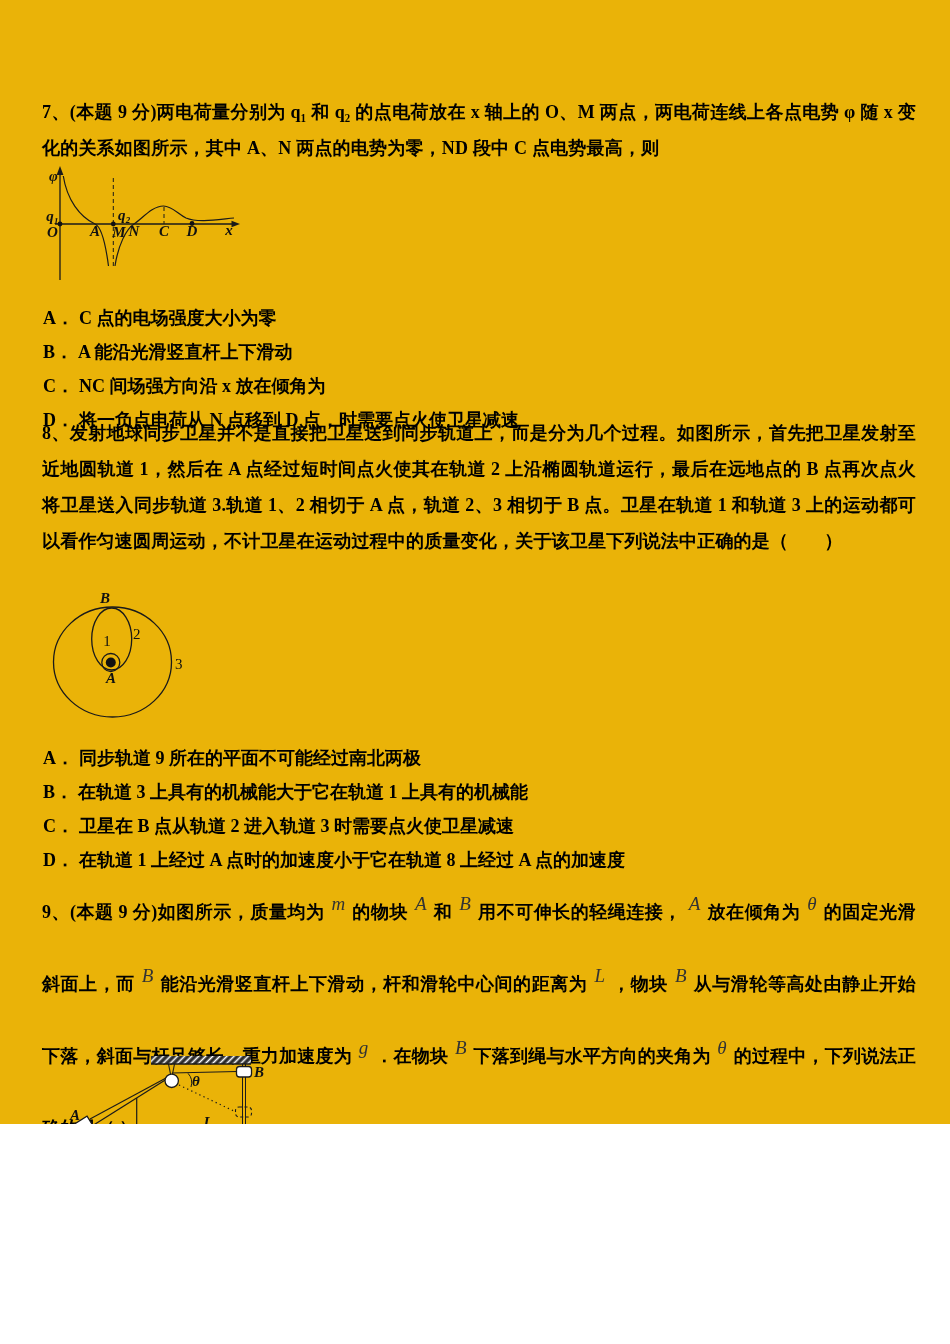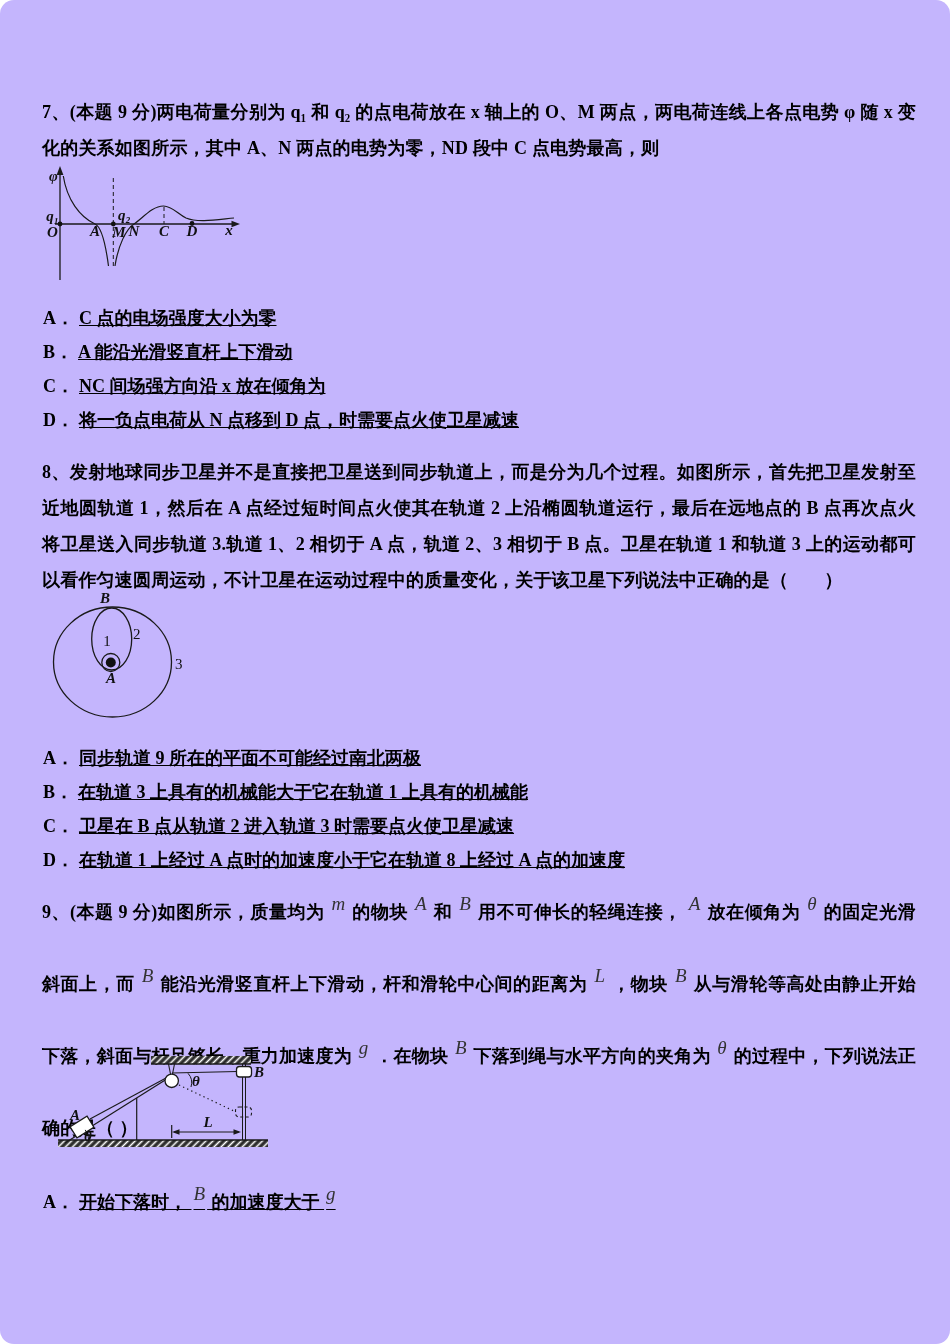--- a/index.html
+++ b/index.html
@@ -1,31 +1,30 @@
 <!DOCTYPE html>
 <html><head>
 <meta charset="utf-8">
 <style>
   html,body { margin:0; padding:0; background:#fff; }
   .page {
-    position:relative; width:950px; height:1344px; background:#c4b5fd;
+    position:relative; width:950px; height:1124px; background:#eab308;
     font-family:"Liberation Serif","DejaVu Serif",serif; color:#000;
     overflow:hidden;
-    border-radius:14px;
   }
   .para {
     position:absolute; left:42px; width:874px;
     font-size:18px; line-height:36px; font-weight:600;
     text-align:justify; letter-spacing:0.2px;
   }
   .para.q9 { line-height:72px; }
   .options { position:absolute; left:43px; }
   .opt-row { display:flex; align-items:flex-start; margin-bottom:12px; line-height:22px; height:22px; font-size:18px; font-weight:600; }
   .opt-label { font-weight:700; margin-right:5px; white-space:pre; }
-  .opt-text { white-space:pre-wrap;text-decoration:underline; }
+  .opt-text { white-space:pre-wrap; }
   .var {
     font-style:italic; font-weight:400; color:#333;
     font-family:"Liberation Serif","DejaVu Serif",serif;
     position:relative; top:-8px; font-size:19px; padding:0 2px;
   }
   .fig { position:absolute; }
   .glbl { font:italic 700 15px "Liberation Serif","DejaVu Serif",serif; fill:#111; }
   .gnum { font:400 15px "Liberation Serif","DejaVu Serif",serif; fill:#111; }
   svg line, svg path, svg ellipse, svg circle, svg rect { vector-effect:none; }
 </style>
@@ -81,21 +80,21 @@
     <div class="opt-row">
       <span class="opt-label">C．</span>
       <span class="opt-text">NC 间场强方向沿 x 放在倾角为</span>
     </div>
     <div class="opt-row">
       <span class="opt-label">D．</span>
       <span class="opt-text">将一负点电荷从 N 点移到 D 点，时需要点火使卫星减速</span>
     </div>
   </div>
 
-  <div class="para" style="top:454px">8、发射地球同步卫星并不是直接把卫星送到同步轨道上，而是分为几个过程。如图所示，首先把卫星发射至近地圆轨道 1，然后在 A 点经过短时间点火使其在轨道 2 上沿椭圆轨道运行，最后在远地点的 B 点再次点火将卫星送入同步轨道 3.轨道 1、2 相切于 A 点，轨道 2、3 相切于 B 点。卫星在轨道 1 和轨道 3 上的运动都可以看作匀速圆周运动，不计卫星在运动过程中的质量变化，关于该卫星下列说法中正确的是（　　）</div>
+  <div class="para" style="top:415px">8、发射地球同步卫星并不是直接把卫星送到同步轨道上，而是分为几个过程。如图所示，首先把卫星发射至近地圆轨道 1，然后在 A 点经过短时间点火使其在轨道 2 上沿椭圆轨道运行，最后在远地点的 B 点再次点火将卫星送入同步轨道 3.轨道 1、2 相切于 A 点，轨道 2、3 相切于 B 点。卫星在轨道 1 和轨道 3 上的运动都可以看作匀速圆周运动，不计卫星在运动过程中的质量变化，关于该卫星下列说法中正确的是（　　）</div>
 
   <svg class="fig" style="left:45px; top:585px" width="150" height="145" viewBox="0 0 150 145">
     <g stroke="#1a1a1a" fill="none" stroke-width="1.3">
       <ellipse cx="67.5" cy="77" rx="59" ry="55"></ellipse>
       <ellipse cx="66.7" cy="54" rx="20" ry="31"></ellipse>
       <circle cx="65.8" cy="77.5" r="9"></circle>
     </g>
     <circle cx="65.8" cy="77.5" r="5" fill="#111"></circle>
     <text class="glbl" x="60" y="18" text-anchor="middle">B</text>
     <text class="glbl" x="66" y="98" text-anchor="middle">A</text>

